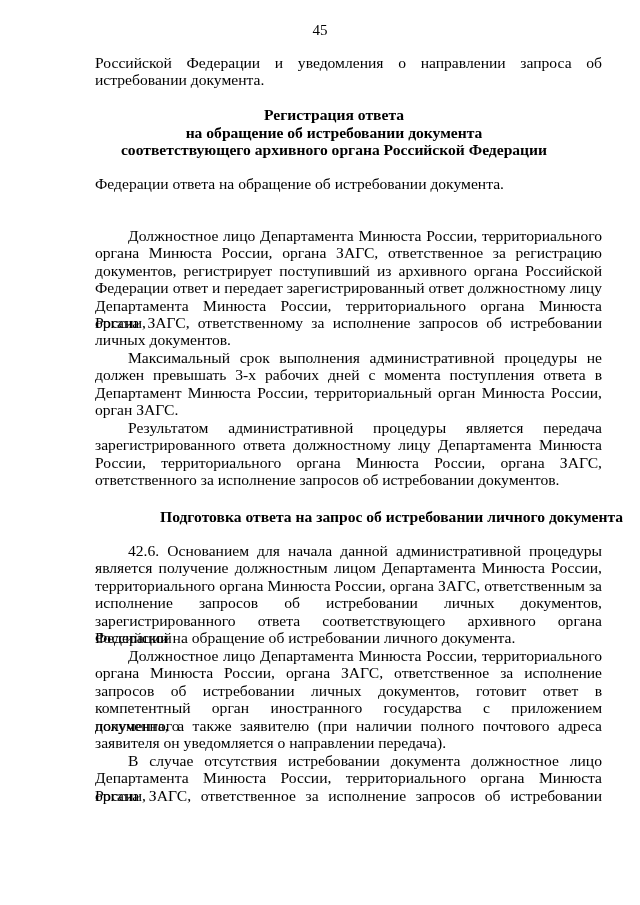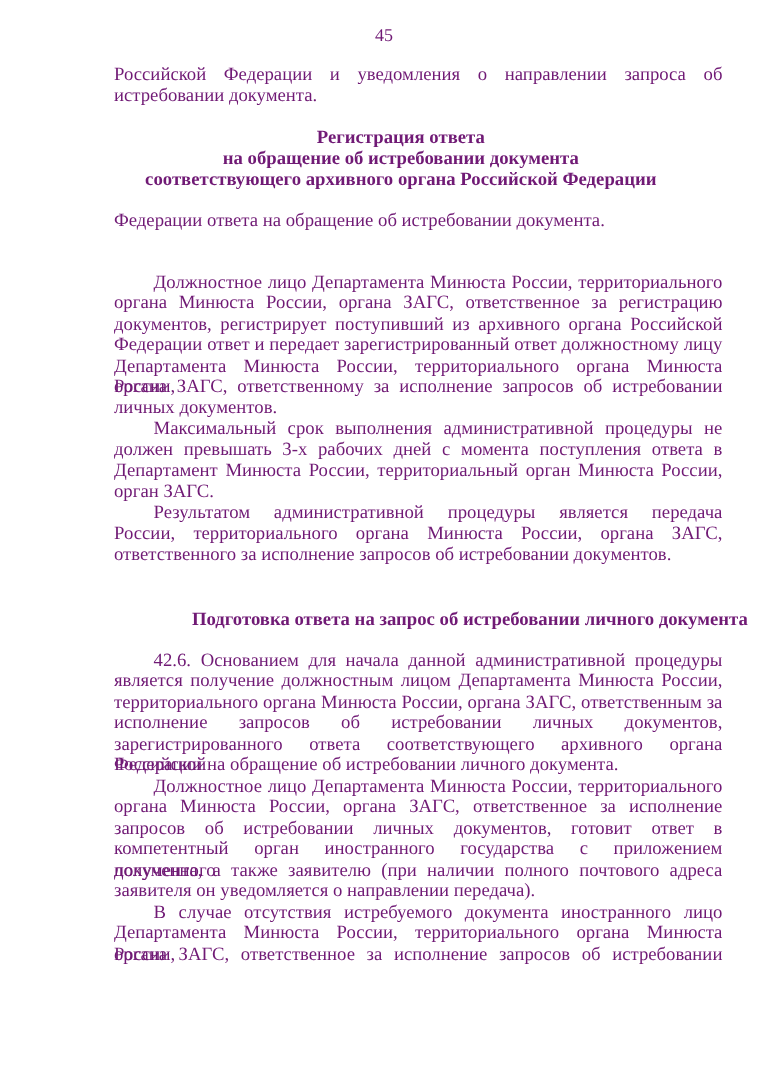--- a/index.html
+++ b/index.html
@@ -1,19 +1,19 @@
 <!DOCTYPE html>
 <html><head>
 <meta charset="utf-8">
 <style>
   html, body { margin: 0; padding: 0; background: #ffffff; }
   body { width: 640px; height: 905px; position: relative; overflow: hidden; }
   .page {
     position: absolute; left: 0; top: 0; width: 640px; height: 905px;
-    background: #ffffff; color: #701a75;
+    background: #ffffff; color: #000000;
     font-family: "Liberation Serif", "DejaVu Serif", serif;
   }
   .page-number {
     position: absolute; top: 22px; left: 0; width: 640px; text-align: center;
     font-size: 15px; line-height: 17px;
   }
   .block { position: absolute; left: 95px; width: 507px; }
   .line {
     display: block; height: 17.4px; line-height: 17.4px; font-size: 15.6px;
     white-space: nowrap; text-align: justify; text-align-last: justify;
@@ -61,20 +61,21 @@
 
   <div class="block" style="top:349px;">
     <span class="line indent" style="white-space: normal;">Максимальный срок выполнения административной процедуры не</span>
     <span class="line" style="white-space: normal;">должен превышать 3-х рабочих дней с момента поступления ответа в</span>
     <span class="line" style="white-space: normal;">Департамент Минюста России, территориальный орган Минюста России,</span>
     <span class="line last" style="white-space: normal;">орган ЗАГС.</span>
   </div>
 
   <div class="block" style="top:419px;">
     <span class="line indent" style="white-space: normal;">Результатом административной процедуры является передача</span>
+    <span class="line" style="white-space: normal;">зарегистрированного ответа должностному лицу Департамента Минюста</span>
     <span class="line" style="white-space: normal;">России, территориального органа Минюста России, органа ЗАГС,</span>
     <span class="line last" style="white-space: normal;">ответственного за исполнение запросов об истребовании документов.</span>
   </div>
 
   <div class="heading" style="top:508px; left:132px; width:470px; text-align:center;">
     <span class="hl">Подготовка ответа на запрос об истребовании личного документа</span>
   </div>
 
   <div class="block" style="top:542px;">
     <span class="line indent" style="white-space: normal;">42.6. Основанием для начала данной административной процедуры</span>
@@ -88,18 +89,18 @@
   <div class="block" style="top:647px;">
     <span class="line indent" style="white-space: normal;">Должностное лицо Департамента Минюста России, территориального</span>
     <span class="line" style="white-space: normal;">органа Минюста России, органа ЗАГС, ответственное за исполнение</span>
     <span class="line" style="white-space: normal;">запросов об истребовании личных документов, готовит ответ в</span>
     <span class="line" style="white-space: normal;">компетентный орган иностранного государства с приложением полученного</span>
     <span class="line" style="white-space: normal;">документа, а также заявителю (при наличии полного почтового адреса</span>
     <span class="line last" style="white-space: normal;">заявителя он уведомляется о направлении передача).</span>
   </div>
 
   <div class="block" style="top:752px;">
-    <span class="line indent" style="white-space: normal;">В случае отсутствия истребуемого документа иностранного лицо</span>
+    <span class="line indent" style="white-space: normal;">В случае отсутствия истребовании документа должностное лицо</span>
     <span class="line" style="white-space: normal;">Департамента Минюста России, территориального органа Минюста России,</span>
     <span class="line" style="white-space: normal;">органа ЗАГС, ответственное за исполнение запросов об истребовании</span>
   </div>
 
 </div>
 
 </body></html>

